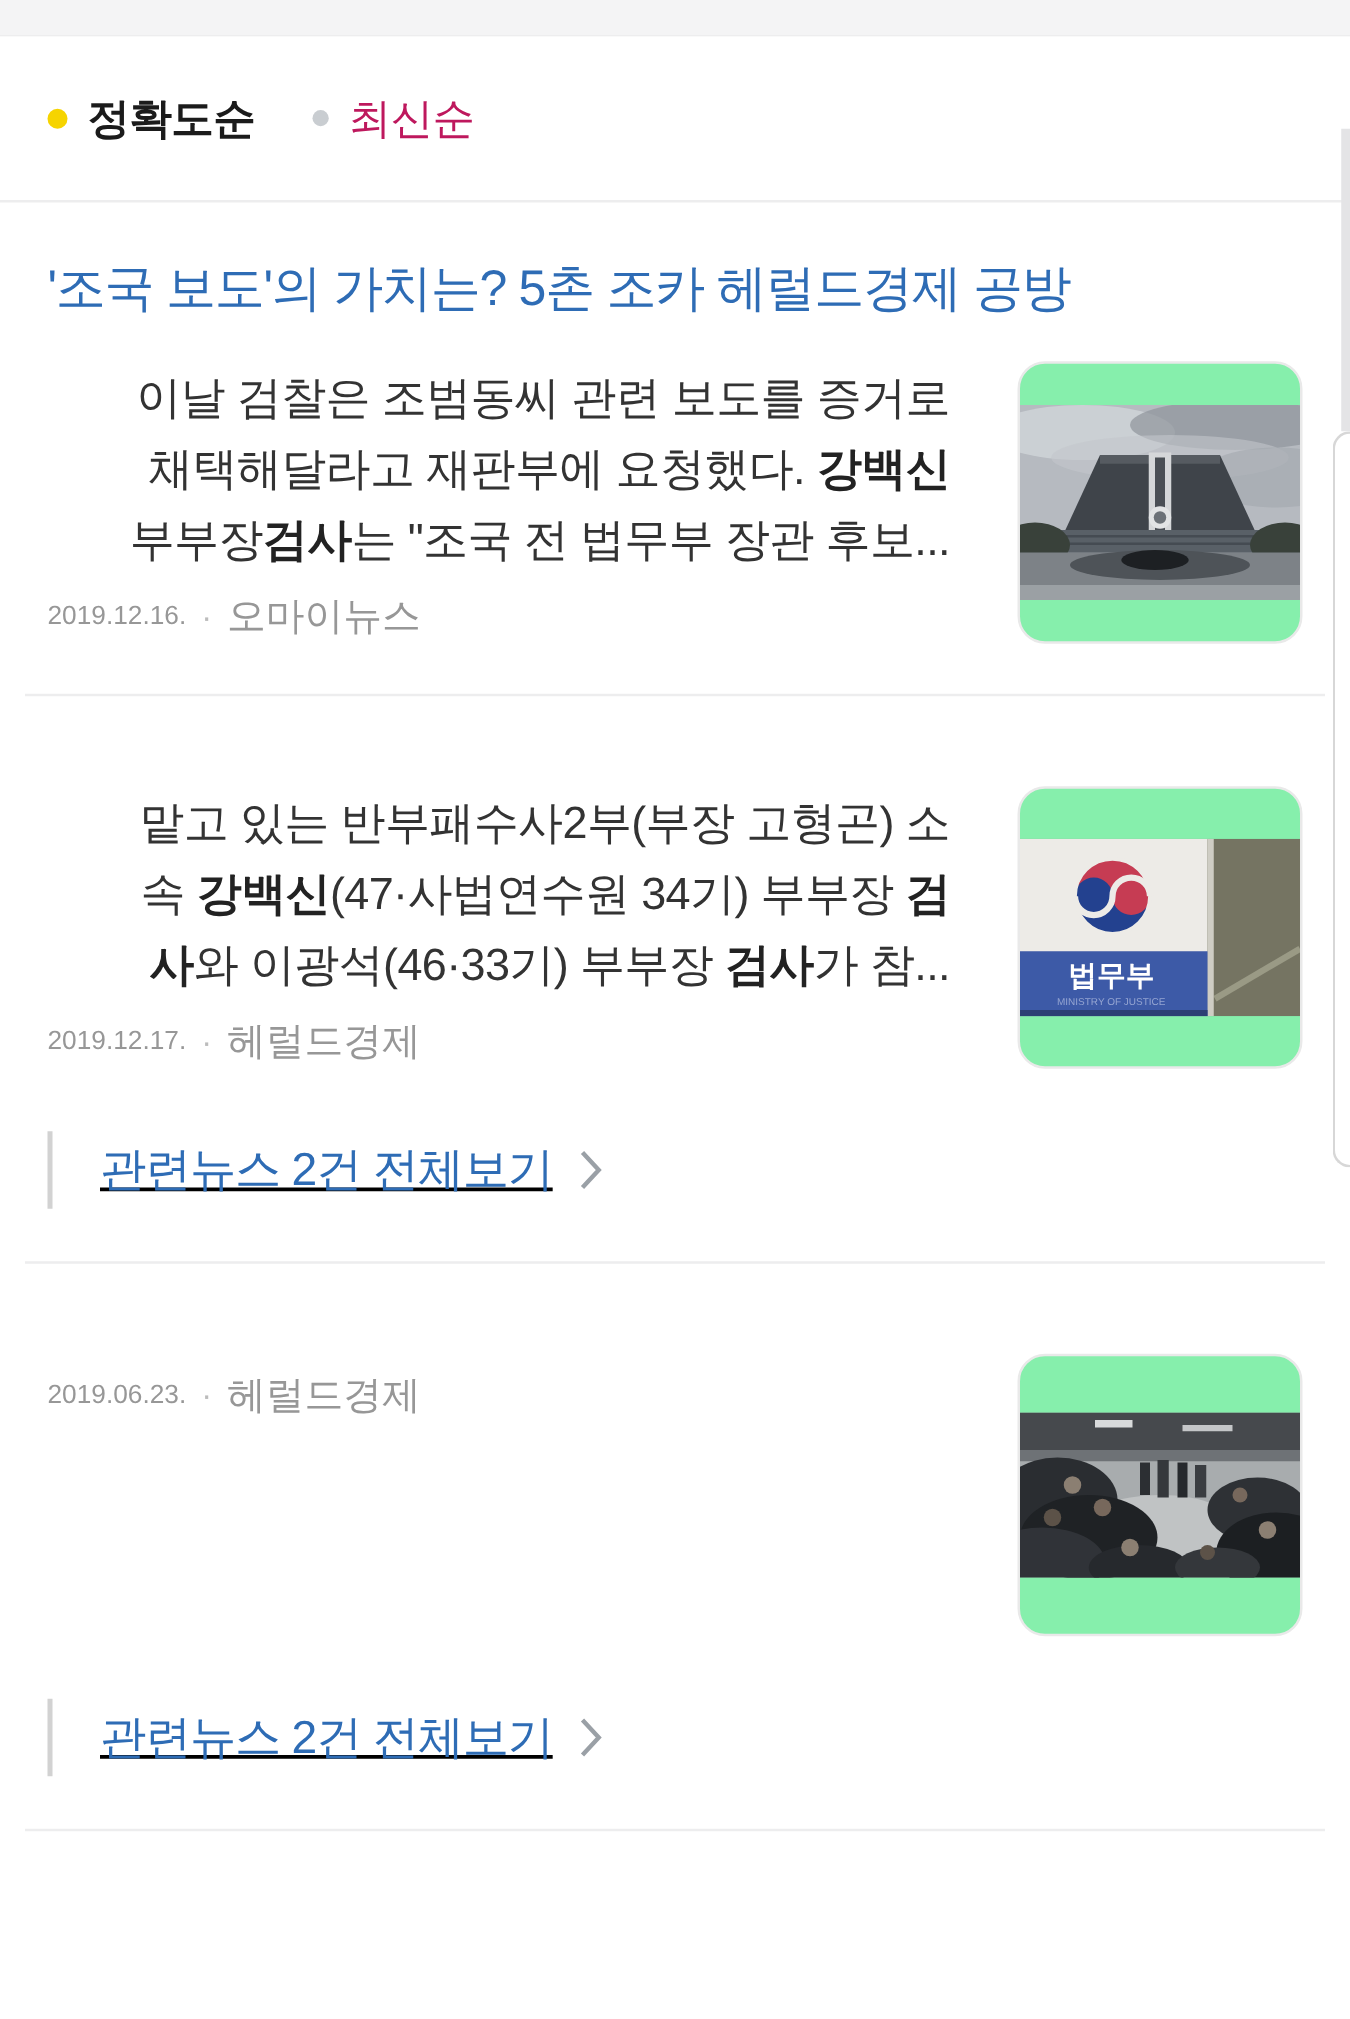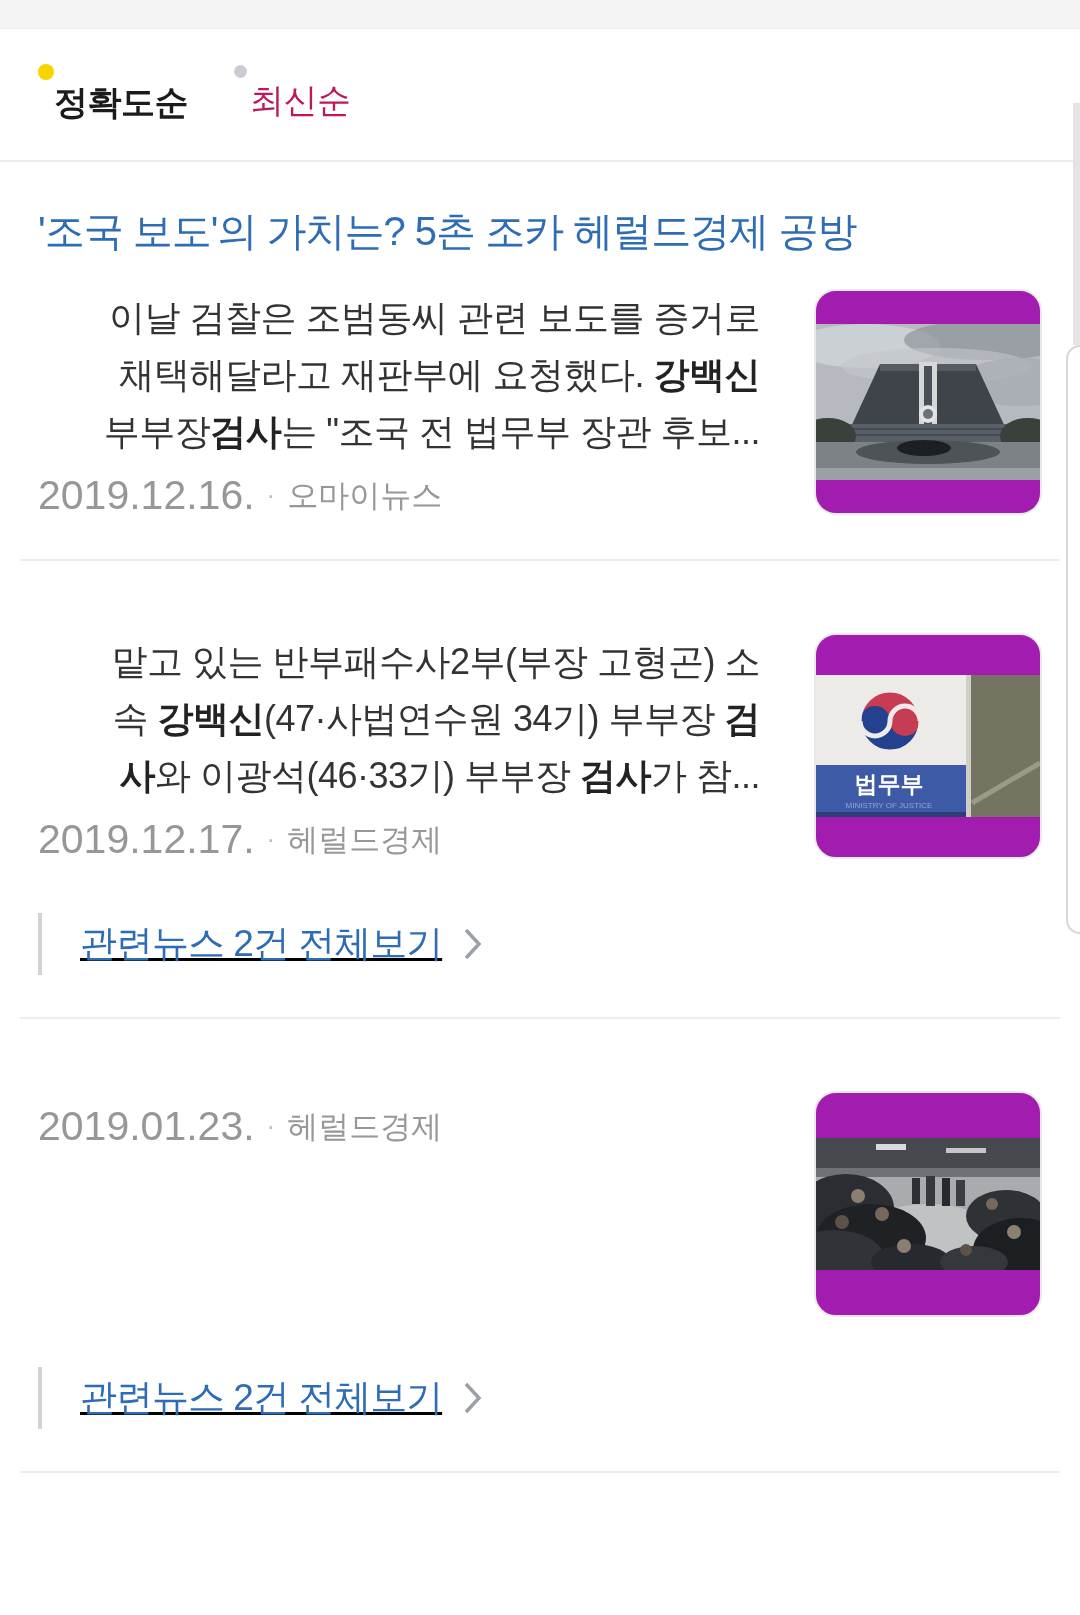--- a/index.html
+++ b/index.html
@@ -5,21 +5,21 @@
   html,body{margin:0;padding:0;}
   body{
     width:1080px;height:1615px;position:relative;overflow:hidden;
     background:#ffffff;
     font-family:"Liberation Sans","DejaVu Sans",sans-serif;
     -webkit-font-smoothing:antialiased;
   }
   .top-strip{height:28px;background:#f4f4f5;border-bottom:1px solid #ededee;}
   
   .sort-bar{height:131px;display:flex;align-items:center;padding:0 38px;border-bottom:2px solid #ededee;}
-  .sort-opt{display:flex;cursor:pointer;flex-direction:column;}
+  .sort-opt{display:flex;align-items:center;cursor:pointer;}
   .sort-opt + .sort-opt{margin-left:46px;}
   .dot{border-radius:50%;display:inline-block;}
   .dot-on{width:16px;height:16px;background:#f6d400;}
   .dot-off{width:13px;height:13px;background:#c9cdd1;}
   .sort-label{margin-left:16px;font-size:34px;font-weight:700;color:#1b1b1b;letter-spacing:-0.5px;}
   .sort-label.off{font-weight:400;color:#be185d;}
   
   .article{margin:0 20px;padding:42px 18px 40px;border-bottom:2px solid #ededee;}
   .article.last{border-bottom:2px solid #ededee;}
   .title{
@@ -27,26 +27,26 @@
     letter-spacing:-1px;white-space:pre-wrap;cursor:pointer;
   }
   .row{display:flex;margin-top:30px;}
   .text-col{width:722px;flex:0 0 auto;}
   .snippet{
     margin:0;font-size:36px;line-height:57px;color:#333333;
     letter-spacing:-0.5px;white-space:pre-wrap;cursor:pointer;text-align:right;
   }
   .snippet b{font-weight:700;color:#222;}
   .meta{margin-top:12px;display:flex;align-items:center;color:#979797;}
-  .date{font-size:41px;}
+  .date{font-size:21px;}
   .sep{font-size:26px;color:#bcbcbc;margin:0 12px;}
   .source{font-size:31px;}
   .thumb{
     margin-left:auto;width:224px;height:222px;border:2px solid #e9e9e9;border-radius:22px;
-    background:#a21caf;overflow:hidden;display:flex;align-items:center;justify-content:center;
+    background:#86efac;overflow:hidden;display:flex;align-items:center;justify-content:center;
     cursor:pointer;flex:0 0 auto;
   }
   .related-row{display:flex;align-items:center;margin-top:48px;height:66px;cursor:pointer;text-decoration:underline;}
   .rel-bar{width:4px;height:62px;background:#d2d2d2;margin-right:38px;}
   .rel-label{font-size:37px;color:#2e6cb5;letter-spacing:-1px;}
   .rel-chevron{margin-left:20px;}
   
   .scroll-track{position:absolute;top:103px;right:0;width:7px;height:242px;background:#e4e4e6;}
   .scroll-thumb{
     position:absolute;top:345px;right:0;width:12px;height:585px;background:#ffffff;
@@ -144,21 +144,21 @@
     <svg class="rel-chevron" width="22" height="36" viewBox="0 0 22 36">
       <polyline points="4,4 17,18 4,32" fill="none" stroke="#9aa0a6" stroke-width="3.5"></polyline>
     </svg>
   </div>
 </div>
 
 <div class="article last">
   <div class="row">
     <div class="text-col">
       <div class="meta">
-        <span class="date">2019.01.23.</span>
+        <span class="date">2019.06.23.</span>
         <span class="sep">·</span>
         <span class="source">헤럴드경제</span>
       </div>
     </div>
     <div class="thumb">
       <svg width="224" height="132" viewBox="0 0 224 132">
         <rect width="224" height="132" fill="#a8acae"></rect>
         <rect width="224" height="34" fill="#46494d"></rect>
         <rect y="30" width="224" height="9" fill="#6e7276"></rect>
         <rect x="60" y="6" width="30" height="6" fill="#d8dadb"></rect>

